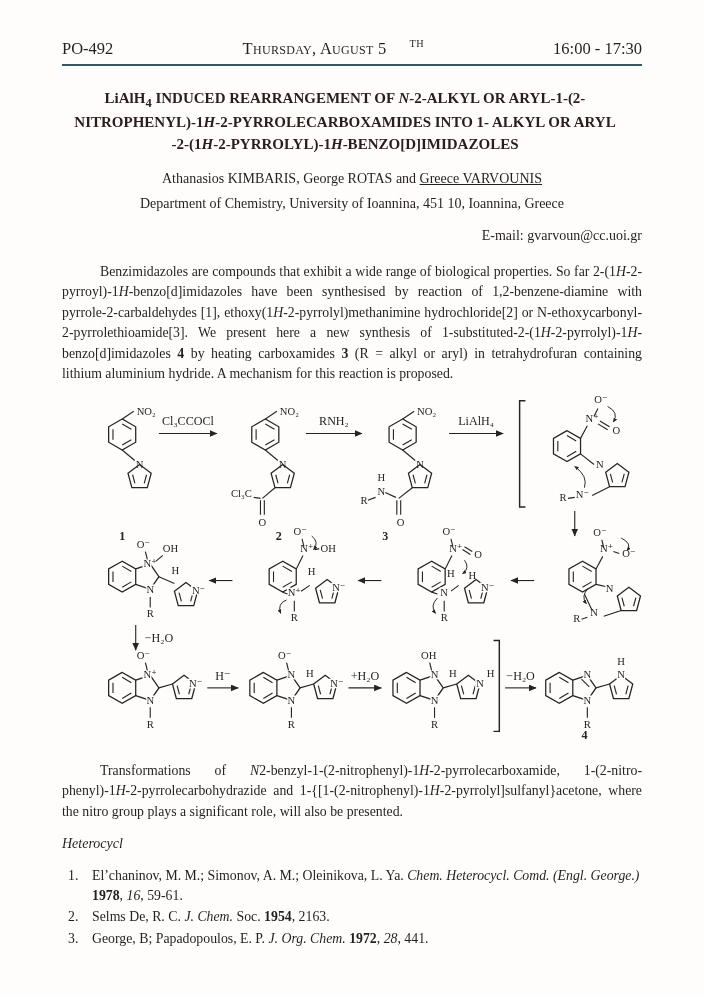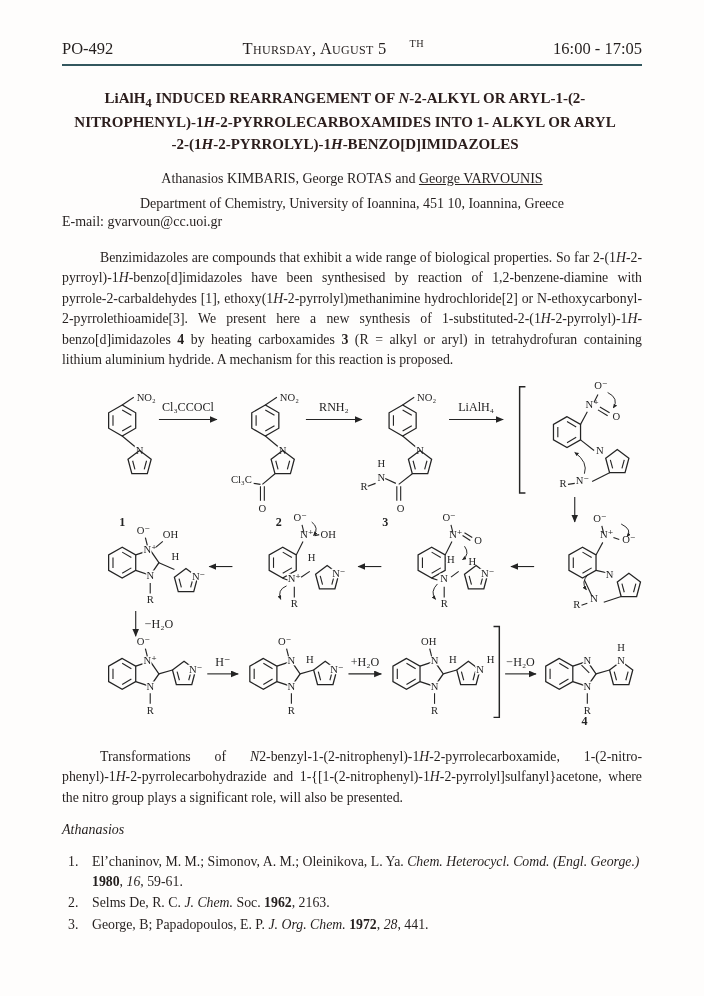--- a/index.html
+++ b/index.html
@@ -13,21 +13,21 @@
     border-bottom:2px solid #33575e;padding-bottom:5px;font-size:16.5px;
   }
   .sc{font-variant:small-caps;letter-spacing:.3px;}
   sup{font-size:.62em;margin-left:23px;}
   h1.title{
     margin:22px 20px 0 6px;text-align:center;font-size:15px;line-height:1.42;
     font-weight:bold;color:#2b1d1c;
   }
   p.authors{margin:16px 0 0;text-align:center;font-size:14px;}
   p.affil{margin:9px 0 0;text-align:center;font-size:14px;}
-  p.email{margin:2px 0 0;text-align:left;font-size:14px;}
+  p.email{margin:16px 0 0;text-align:right;font-size:14px;}
   p.para{
     margin:18px 0 0;font-size:13.8px;line-height:20.5px;
     text-align:justify;text-indent:38px;font-family:Liberation Serif, serif;
   }
   .scheme{margin:6px auto 0;width:600px;}
   .scheme svg{display:block;}
   .scheme text{font-family:"Liberation Serif","DejaVu Serif",serif;fill:#242424;}
   .scheme line,.scheme path.bd{stroke:#242424;stroke-width:1.15;}
   .ring{fill:none;stroke:#242424;stroke-width:1.3;}
   .rx{stroke:#242424;stroke-width:1.5;fill:none;}
@@ -45,26 +45,26 @@
   .reftext{flex:1;}
 </style>
 </head>
 <body>
 
 <div class="page">
 
   <header class="bar">
     <span>PO-492</span>
     <span class="sc">Thursday, August 5<sup>TH</sup></span>
-    <span>16:00 - 17:05</span>
+    <span>16:00 - 17:30</span>
   </header>
 
   <h1 class="title">LiAlH<sub>4</sub> INDUCED REARRANGEMENT OF <i>N</i>-2-ALKYL OR ARYL-1-(2-NITROPHENYL)-1<i>H</i>-2-PYRROLECARBOXAMIDES INTO 1- ALKYL OR ARYL -2-(1<i>H</i>-2-PYRROLYL)-1<i>H</i>-BENZO[D]IMIDAZOLES</h1>
 
-  <p class="authors">Athanasios KIMBARIS, George ROTAS and <u>George VARVOUNIS</u></p>
+  <p class="authors">Athanasios KIMBARIS, George ROTAS and <u>Greece VARVOUNIS</u></p>
   <p class="affil">Department of Chemistry, University of Ioannina, 451 10, Ioannina, Greece</p>
   <p class="email">E-mail: gvarvoun@cc.uoi.gr</p>
 
   <p class="para">Benzimidazoles are compounds that exhibit a wide range of biological properties. So far 2-(1<i>H</i>-2-pyrroyl)-1<i>H</i>-benzo[d]imidazoles have been synthesised by reaction of 1,2-benzene-diamine with pyrrole-2-carbaldehydes [1], ethoxy(1<i>H</i>-2-pyrrolyl)methanimine hydrochloride[2] or N-ethoxycarbonyl-2-pyrrolethioamide[3]. We present here a new synthesis of 1-substituted-2-(1<i>H</i>-2-pyrrolyl)-1<i>H</i>-benzo[d]imidazoles <b>4</b> by heating carboxamides <b>3</b> (R = alkyl or aryl) in tetrahydrofuran containing lithium aluminium hydride. A mechanism for this reaction is proposed.</p>
 
   <div class="scheme">
   <svg viewBox="0 0 620 364" width="600" height="352">
     <defs>
       <marker id="ah" markerWidth="9" markerHeight="8" refX="6.5" refY="3" orient="auto">
             <path d="M0,0 L7,3 L0,6 Z" fill="#242424"></path>
@@ -335,30 +335,30 @@
       <use href="#pyr" transform="translate(578,307)"></use>
       <text class="a" x="578" y="297">N</text>
       <text class="a" x="578" y="283">H</text>
       <text class="num" x="540" y="360">4</text>
     </g>
   </svg>
   </div>
 
   <p class="para">Transformations of <i>N</i>2-benzyl-1-(2-nitrophenyl)-1<i>H</i>-2-pyrrolecarboxamide, 1-(2-nitro-phenyl)-1<i>H</i>-2-pyrrolecarbohydrazide and 1-{[1-(2-nitrophenyl)-1<i>H</i>-2-pyrrolyl]sulfanyl}acetone, where the nitro group plays a significant role, will also be presented.</p>
 
-  <p class="refhead">Athanasios</p>
+  <p class="refhead">Heterocycl</p>
 
   <div class="reflist">
     <div class="ref">
       <span class="refnum">1.</span>
-      <span class="reftext">El’chaninov, M. M.; Simonov, A. M.; Oleinikova, L. Ya. <i>Chem. Heterocycl. Comd. (Engl. George.)</i> <b>1980</b>, <i>16</i>, 59-61.</span>
+      <span class="reftext">El’chaninov, M. M.; Simonov, A. M.; Oleinikova, L. Ya. <i>Chem. Heterocycl. Comd. (Engl. George.)</i> <b>1978</b>, <i>16</i>, 59-61.</span>
     </div>
     <div class="ref">
       <span class="refnum">2.</span>
-      <span class="reftext">Selms De, R. C. <i>J. Chem.</i> Soc. <b>1962</b>, 2163.</span>
+      <span class="reftext">Selms De, R. C. <i>J. Chem.</i> Soc. <b>1954</b>, 2163.</span>
     </div>
     <div class="ref">
       <span class="refnum">3.</span>
       <span class="reftext">George, B; Papadopoulos, E. P. <i>J. Org. Chem.</i> <b>1972</b>, <i>28</i>, 441.</span>
     </div>
   </div>
 
 </div>
 
 </body></html>

